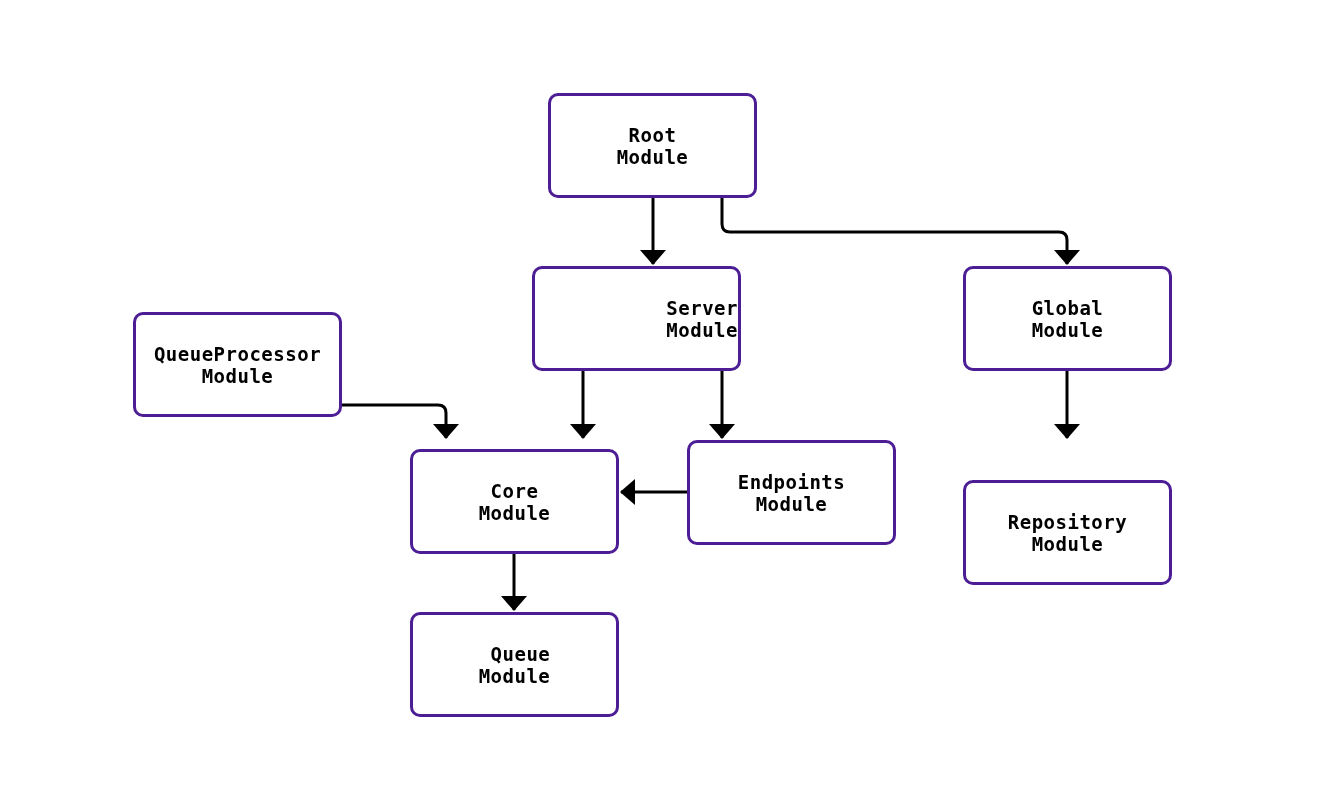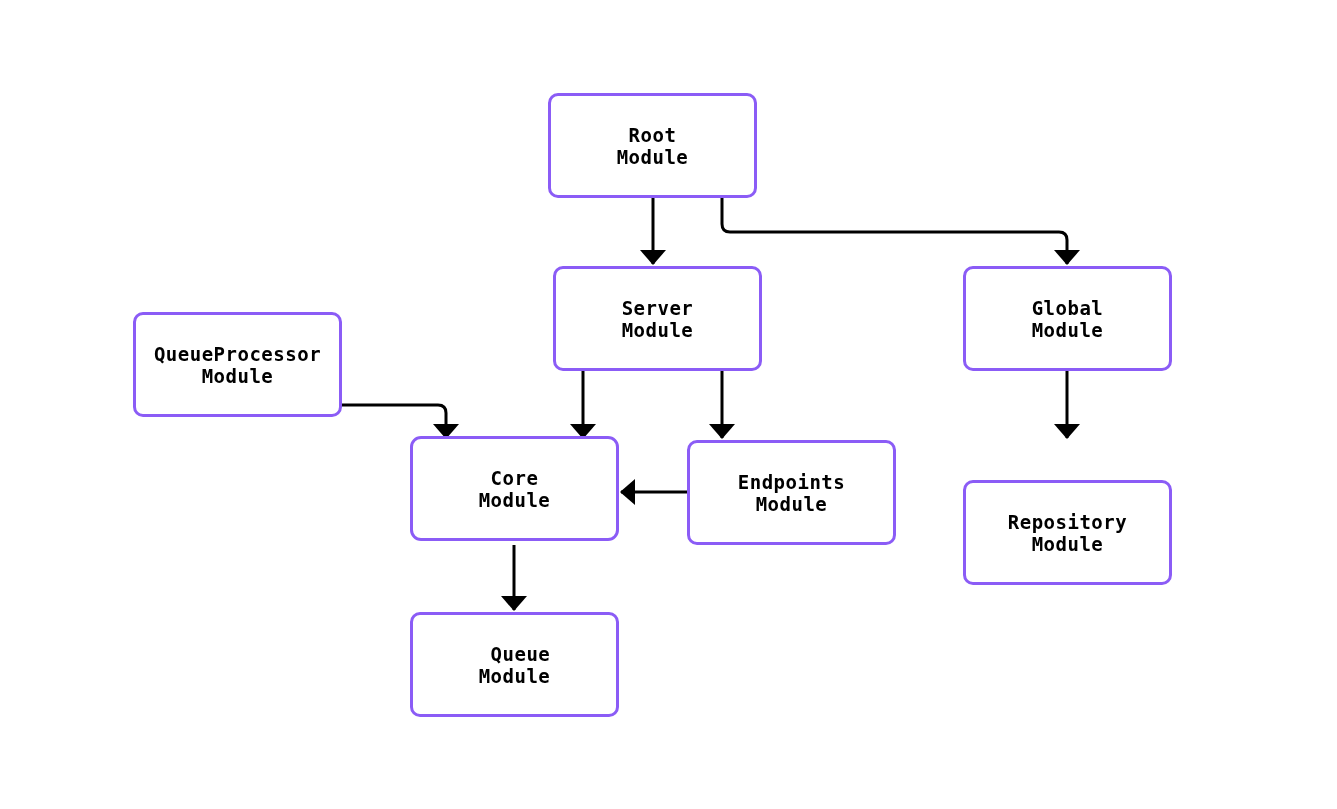--- a/index.html
+++ b/index.html
@@ -20,21 +20,21 @@
     left: 0;
     top: 0;
     width: 1337px;
     height: 809px;
   }
   .node {
     position: absolute;
     width: 209px;
     height: 105px;
     background: #ffffff;
-    border: 3px solid #8b5cf6;
+    border: 3px solid #4c1d95;
     border-radius: 10px;
     box-sizing: border-box;
     display: flex;
     align-items: center;
     justify-content: center;
     text-align: center;
   }
   .node-label {
     white-space: pre-line;
     font-size: 19px;
@@ -44,23 +44,23 @@
     letter-spacing: 0.5px;
   }
   .edge-path {
     fill: none;
     stroke: #000000;
     stroke-width: 3px;
   }
   
   #node-root          { left: 548px;  top: 93px;  }
   #node-queueprocessor{ left: 133px;  top: 266px; margin-top: 46px; }
-  #node-server        { left: 553px;  top: 266px; }
+  #node-server        { left: 532px;  top: 266px; justify-content: flex-end; }
   #node-global        { left: 963px;  top: 266px; justify-content: center; }
-  #node-core          { left: 410px;  top: 436px; border-radius: 11px; }
+  #node-core          { left: 410px;  top: 449px; }
   #node-endpoints     { left: 687px;  top: 440px; }
   #node-repository    { left: 963px;  top: 440px; margin-top: 40px; }
   #node-queue         { left: 410px;  top: 612px; text-align: right; }
 </style>
 </head>
 <body>
 
 <div class="canvas">
 
   <svg class="edges-layer" width="1337" height="809" viewBox="0 0 1337 809" xmlns="http://www.w3.org/2000/svg">

